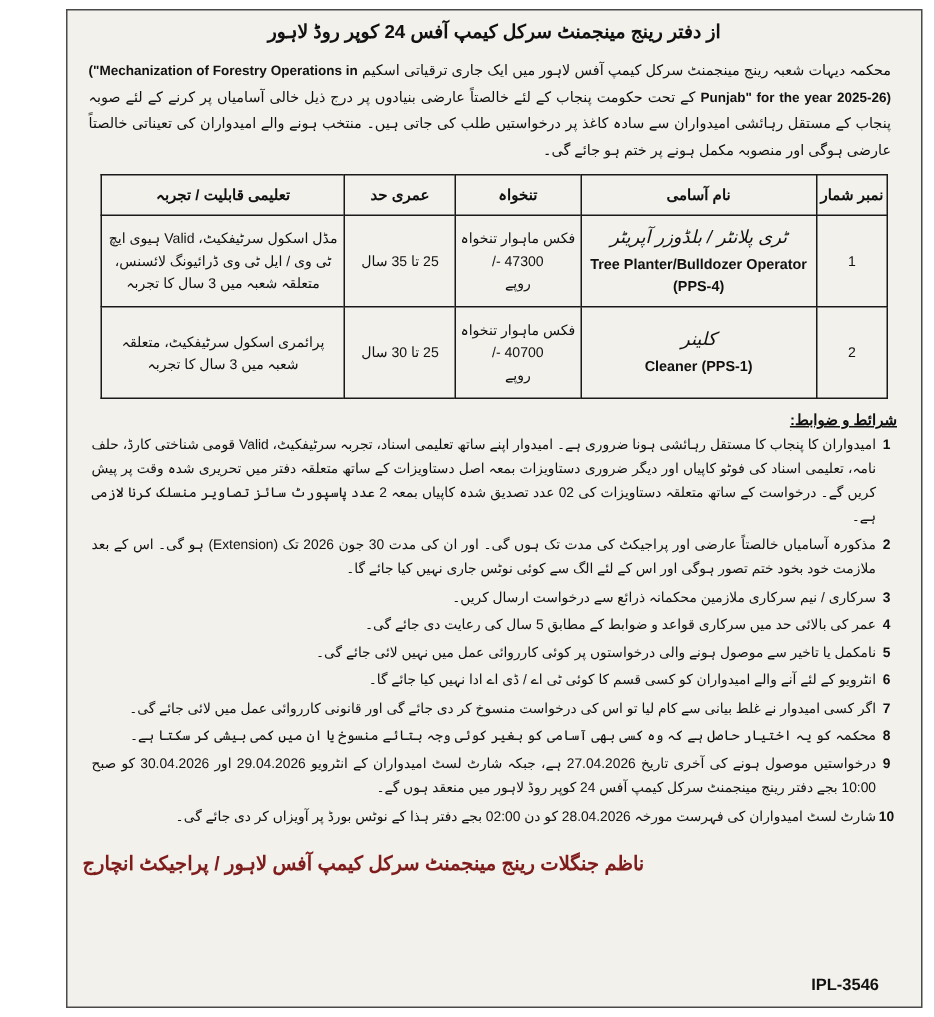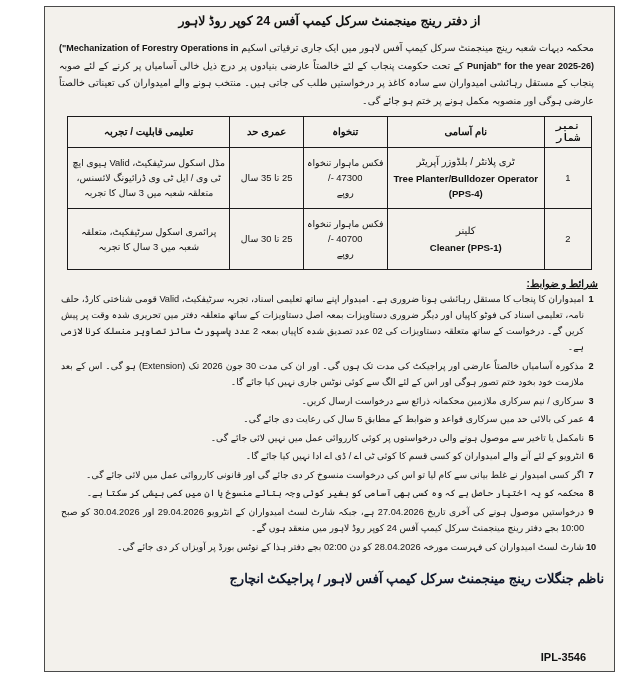--- a/index.html
+++ b/index.html
@@ -88,34 +88,34 @@
   table.jobs th {
     font-size: 10px;
     font-weight: bold;
     height: 20px;
   }
   table.jobs td {
     font-size: 9.4px;
     line-height: 1.6;
     height: 54px;
   }
-  .col-sr { width: 9%; font-family: Liberation Mono, monospace; }
+  .col-sr { width: 9%; }
   .col-post { width: 30%; }
   .col-pay { width: 16%; }
   .col-age { width: 14%; }
   .col-qual { width: 31%; }
   .post-en {
     direction: ltr;
     unicode-bidi: embed;
     font-weight: bold;
     font-size: 9.6px;
     display: block;
     margin-top: 1px;
   }
-  .post-ur { display: block; font-size: 10px; }
+  .post-ur { display: block; font-size: 12px; font-style: italic; }
   .num { direction: ltr; unicode-bidi: embed; }
   .qual-cell { text-align: right; padding-right: 6px; font-size: 9px; line-height: 1.75; }
   .pay-cell span { display: block; }
   
   .cond-title {
     direction: rtl;
     text-align: right;
     font-size: 10px;
     font-weight: bold;
     padding: 4px 16px 2px 16px;
@@ -140,24 +140,24 @@
     width: 14px;
     text-align: center;
     font-weight: bold;
     direction: ltr;
     unicode-bidi: embed;
   }
   .cond-text { flex: 1 1 auto; }
   
   .footer {
     direction: rtl;
-    text-align: right;
+    text-align: left;
     font-size: 13px;
     font-weight: bold;
-    color: #0f172a;
+    color: #7f1d1d;
     padding: 8px 10px 2px 10px;
     line-height: 1.5;
   }
   .ref {
     position: absolute;
     right: 28px;
     bottom: 8px;
     font-size: 11px;
     font-weight: bold;
     color: #111;

